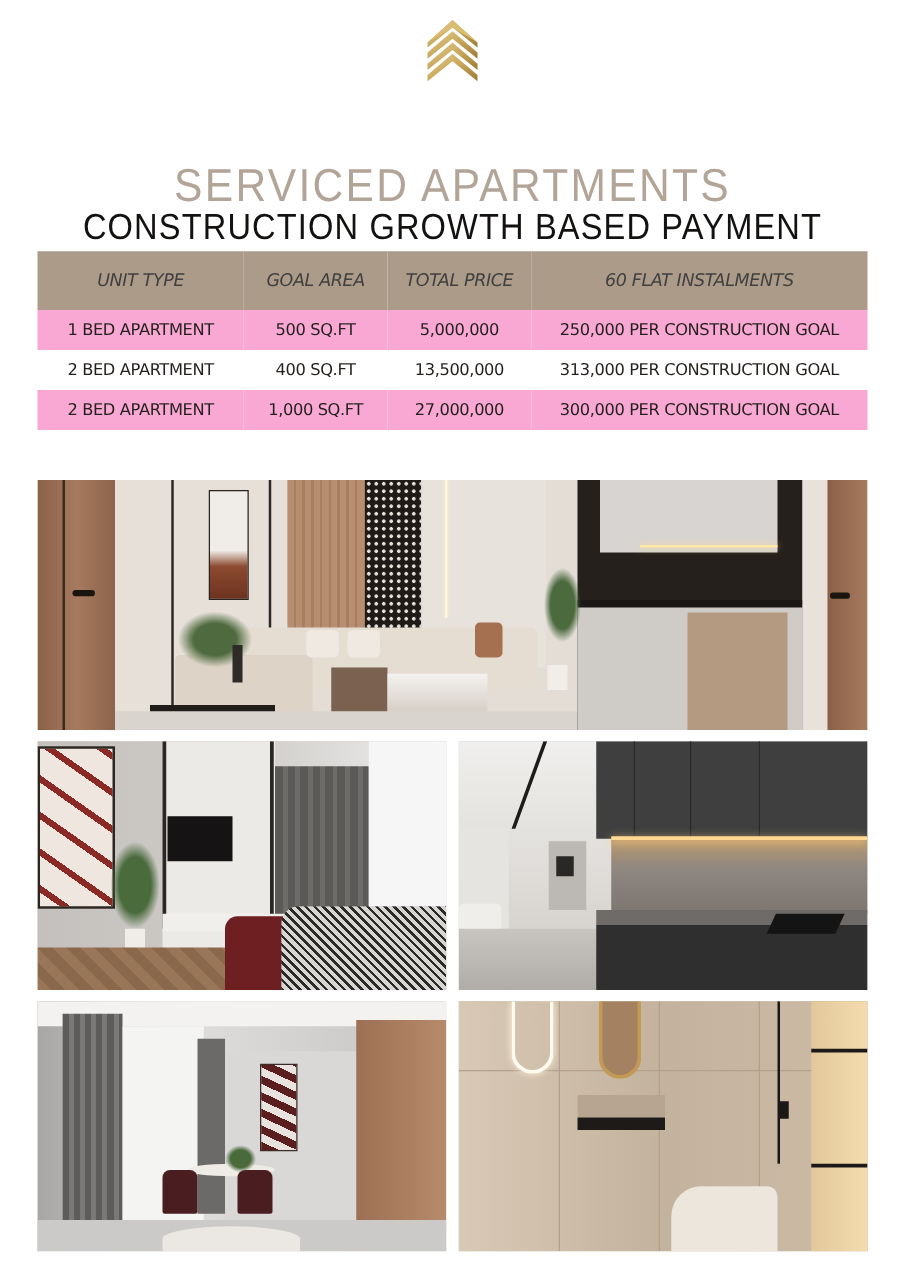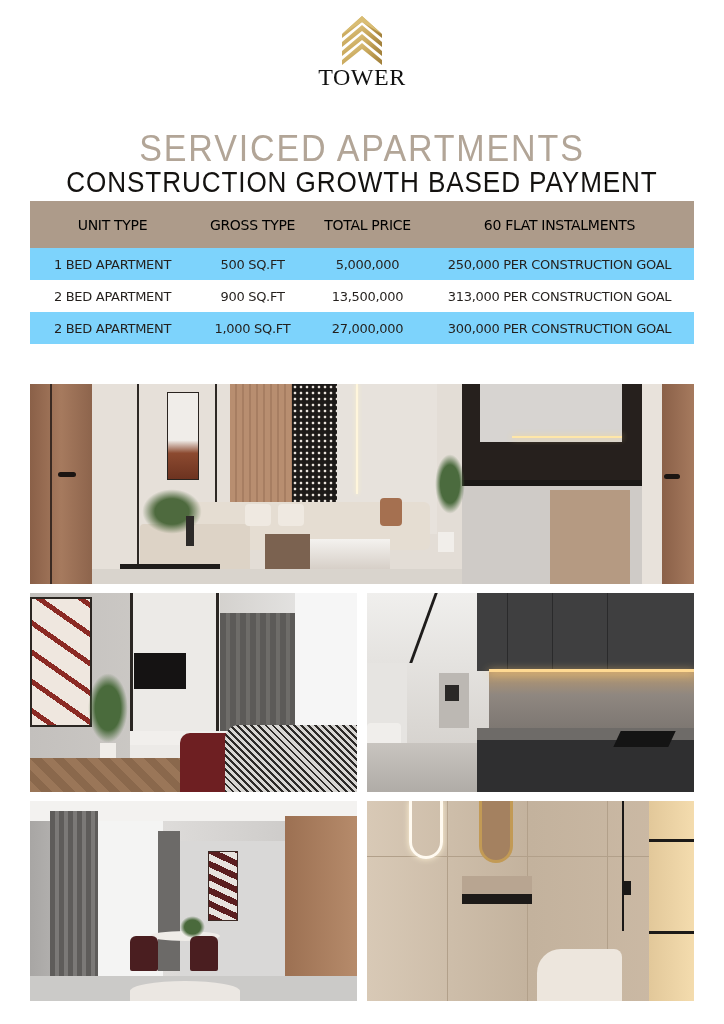--- a/index.html
+++ b/index.html
@@ -27,23 +27,23 @@
     transform: scaleX(0.9); transform-origin: center;
   }
 
   
   .plan-table { position: absolute; left: 30px; top: 201px; width: 664px; border-collapse: collapse; }
   .plan-table th, .plan-table td {
     font-family: "DejaVu Sans", sans-serif; font-weight: 400; text-align: center;
     white-space: nowrap; color: #231f1c;
   }
   .plan-table thead tr { background: #ad9b8a; height: 47px; }
-  .plan-table th { font-size: 14px; letter-spacing: -0.3px; color: #000000; }
+  .plan-table th { font-size: 14px; letter-spacing: -0.3px; color: #404040; font-style: italic; }
   .plan-table tbody tr { height: 32px; }
-  .plan-table tbody tr.alt { background: #7dd3fc; }
+  .plan-table tbody tr.alt { background: #f9a8d4; }
   .plan-table td { font-size: 13px; letter-spacing: -0.3px; }
   .col-1 { width: 165px; } .col-2 { width: 115px; } .col-3 { width: 115px; } .col-4 { width: 269px; }
 
   
   .photo { position: absolute; overflow: hidden; }
   .photo .layer { position: absolute; }
   .photo-main { left: 30px; top: 384px; width: 664px; height: 200px; background: #e3ddd6; }
   .photo-bedroom { left: 30px; top: 593px; width: 327px; height: 199px; background: #cfcac5; }
   .photo-kitchen { left: 367px; top: 593px; width: 327px; height: 199px; background: #d4d0cb; }
   .photo-dining { left: 30px; top: 801px; width: 327px; height: 200px; background: #d8d6d4; }
@@ -60,45 +60,44 @@
         <stop offset="0.5" stop-color="#c9a85c"></stop>
         <stop offset="1" stop-color="#9c7a35"></stop>
       </linearGradient>
     </defs>
     <polygon points="26,2 46,20 46,24 26,8 6,24 6,20" fill="url(#gold)"></polygon>
     <polygon points="26,11 46,28 46,33 26,17 6,33 6,28" fill="url(#gold)"></polygon>
     <polygon points="26,20 46,37 46,42 26,26 6,42 6,37" fill="url(#gold)"></polygon>
     <polygon points="26,29 46,46 46,51 26,35 6,51 6,46" fill="url(#gold)"></polygon>
     <polygon points="26,2 6,20 26,8 46,20" fill="#d9bd74"></polygon>
   </svg>
-  <div class="logo-word l2">TOWER</div>
 </div>
 
 <div class="title-1">SERVICED APARTMENTS</div>
 <div class="title-2">CONSTRUCTION GROWTH BASED PAYMENT PLAN</div>
 
 <table class="plan-table">
   <thead>
     <tr>
       <th class="col-1">UNIT TYPE</th>
-      <th class="col-2">GROSS TYPE</th>
+      <th class="col-2">GOAL AREA</th>
       <th class="col-3">TOTAL PRICE</th>
       <th class="col-4">60 FLAT INSTALMENTS</th>
     </tr>
   </thead>
   <tbody>
     <tr class="alt">
       <td>1 BED APARTMENT</td>
       <td>500 SQ.FT</td>
       <td>5,000,000</td>
       <td>250,000 PER CONSTRUCTION GOAL</td>
     </tr>
     <tr>
       <td>2 BED APARTMENT</td>
-      <td>900 SQ.FT</td>
+      <td>400 SQ.FT</td>
       <td>13,500,000</td>
       <td>313,000 PER CONSTRUCTION GOAL</td>
     </tr>
     <tr class="alt">
       <td>2 BED APARTMENT</td>
       <td>1,000 SQ.FT</td>
       <td>27,000,000</td>
       <td>300,000 PER CONSTRUCTION GOAL</td>
     </tr>
   </tbody>

